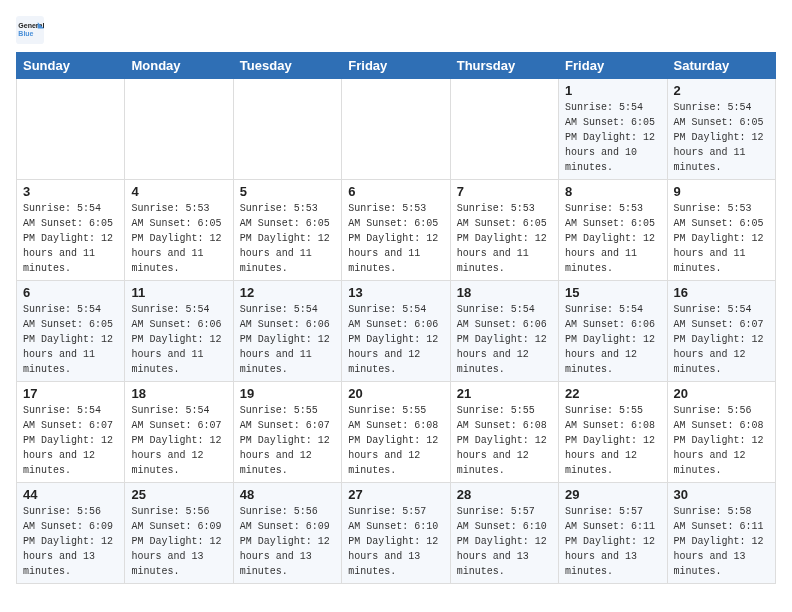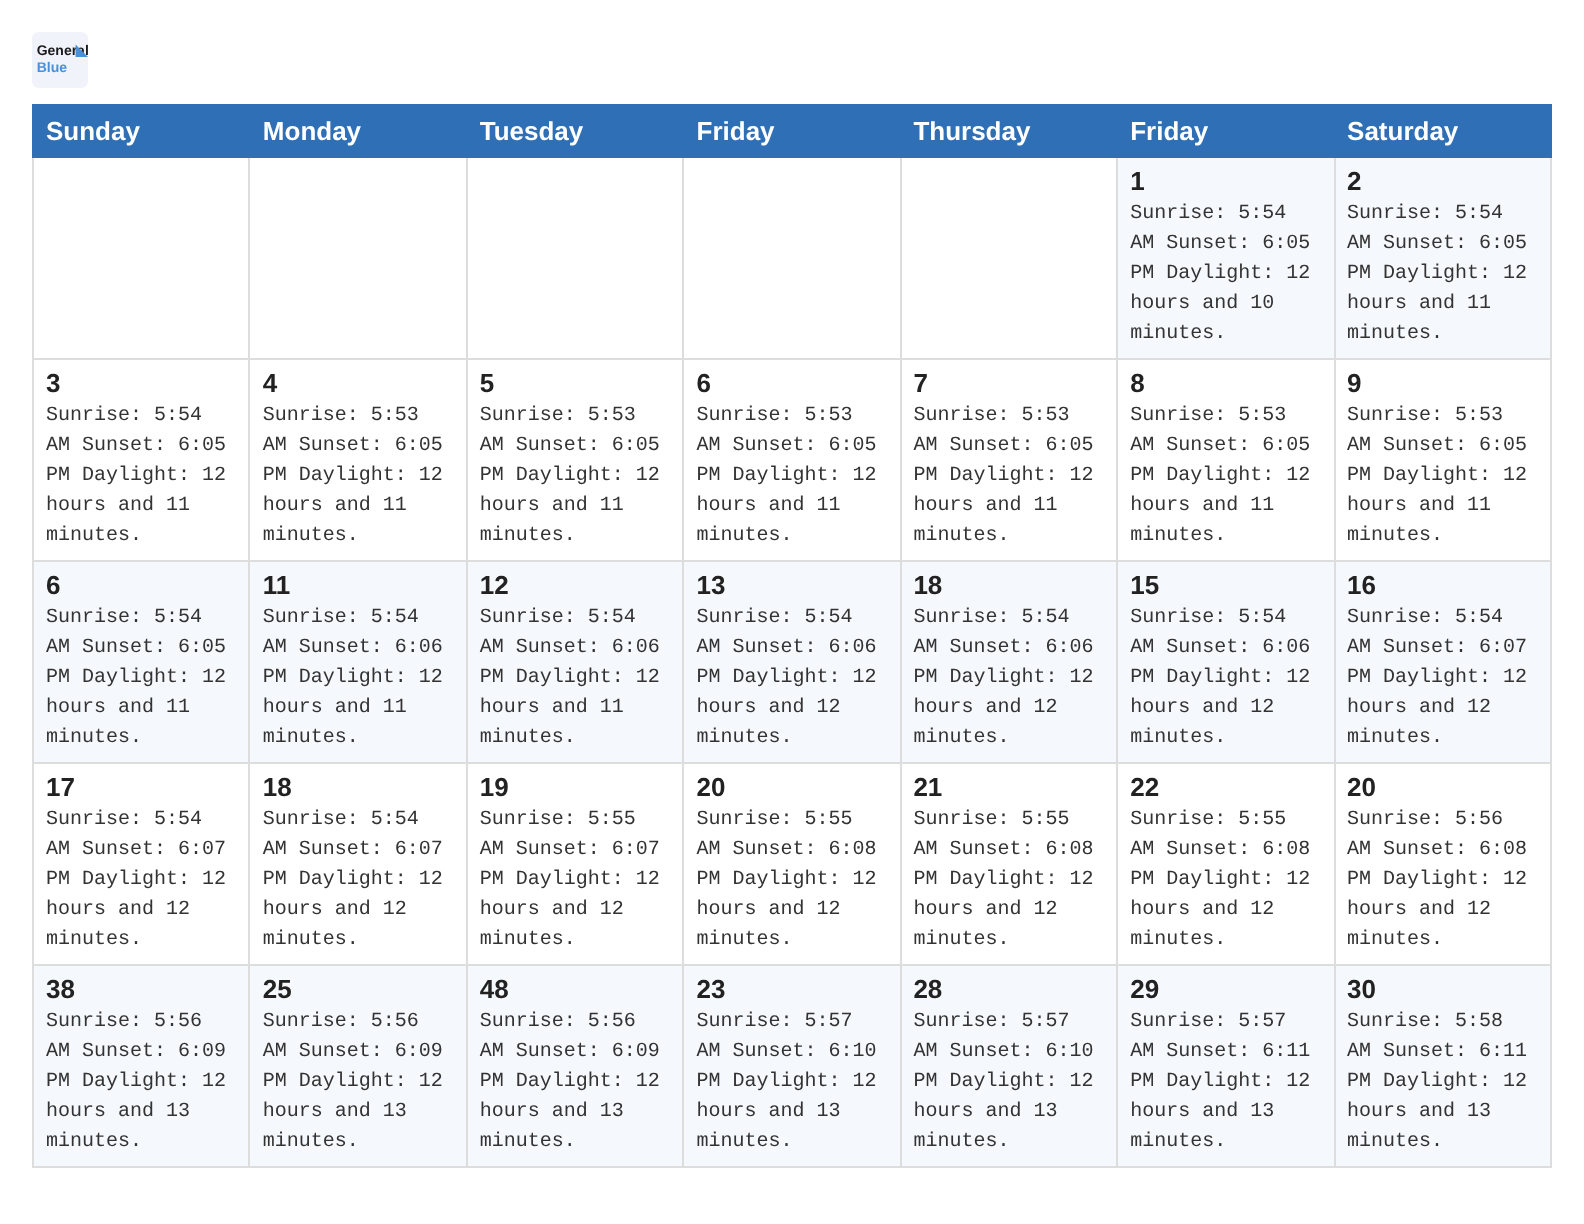--- a/index.html
+++ b/index.html
@@ -300,42 +300,42 @@
           <td>
             <div class="day-number">20</div>
             <div class="day-info">Sunrise: 5:56 AM
 Sunset: 6:08 PM
 Daylight: 12 hours
 and 12 minutes.</div>
           </td>
         </tr>
         <tr>
           <td>
-            <div class="day-number">38</div>
+            <div class="day-number">44</div>
             <div class="day-info">Sunrise: 5:56 AM
 Sunset: 6:09 PM
 Daylight: 12 hours
 and 13 minutes.</div>
           </td>
           <td>
             <div class="day-number">25</div>
             <div class="day-info">Sunrise: 5:56 AM
 Sunset: 6:09 PM
 Daylight: 12 hours
 and 13 minutes.</div>
           </td>
           <td>
             <div class="day-number">48</div>
             <div class="day-info">Sunrise: 5:56 AM
 Sunset: 6:09 PM
 Daylight: 12 hours
 and 13 minutes.</div>
           </td>
           <td>
-            <div class="day-number">23</div>
+            <div class="day-number">27</div>
             <div class="day-info">Sunrise: 5:57 AM
 Sunset: 6:10 PM
 Daylight: 12 hours
 and 13 minutes.</div>
           </td>
           <td>
             <div class="day-number">28</div>
             <div class="day-info">Sunrise: 5:57 AM
 Sunset: 6:10 PM
 Daylight: 12 hours

